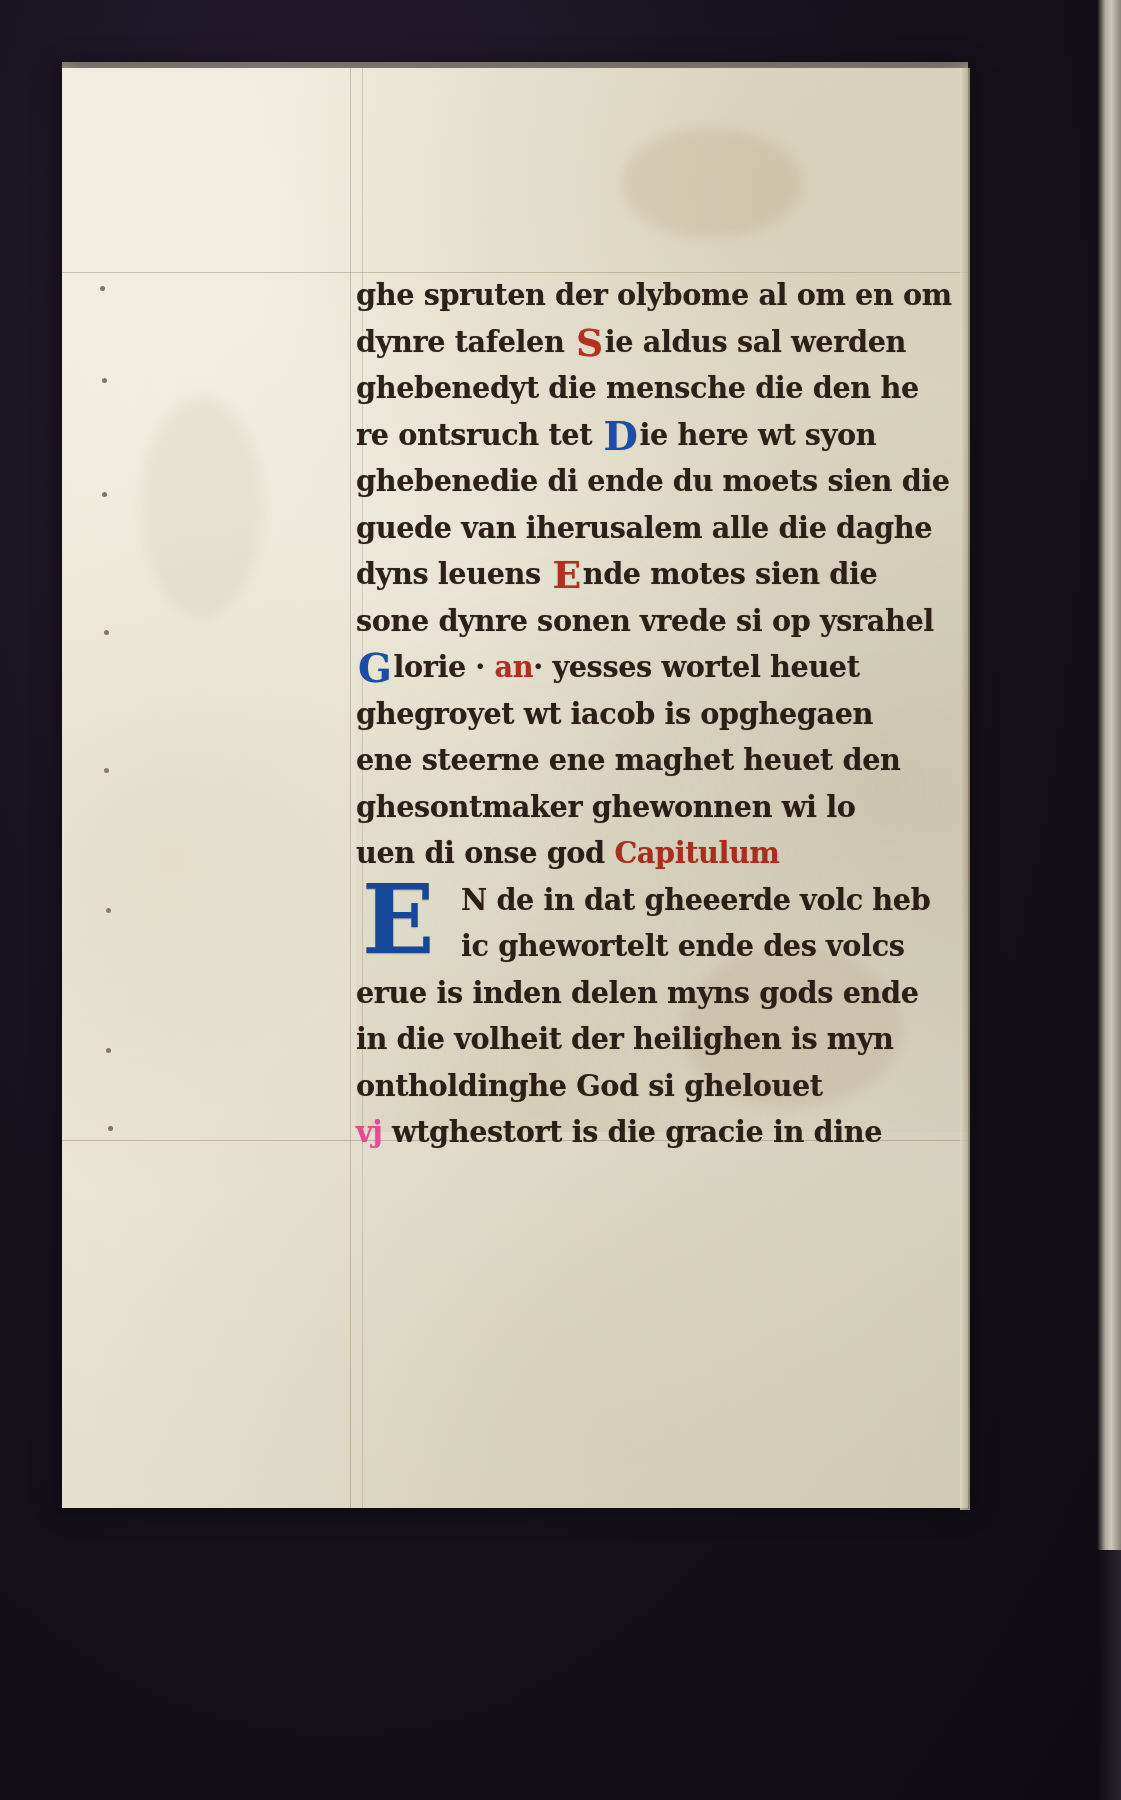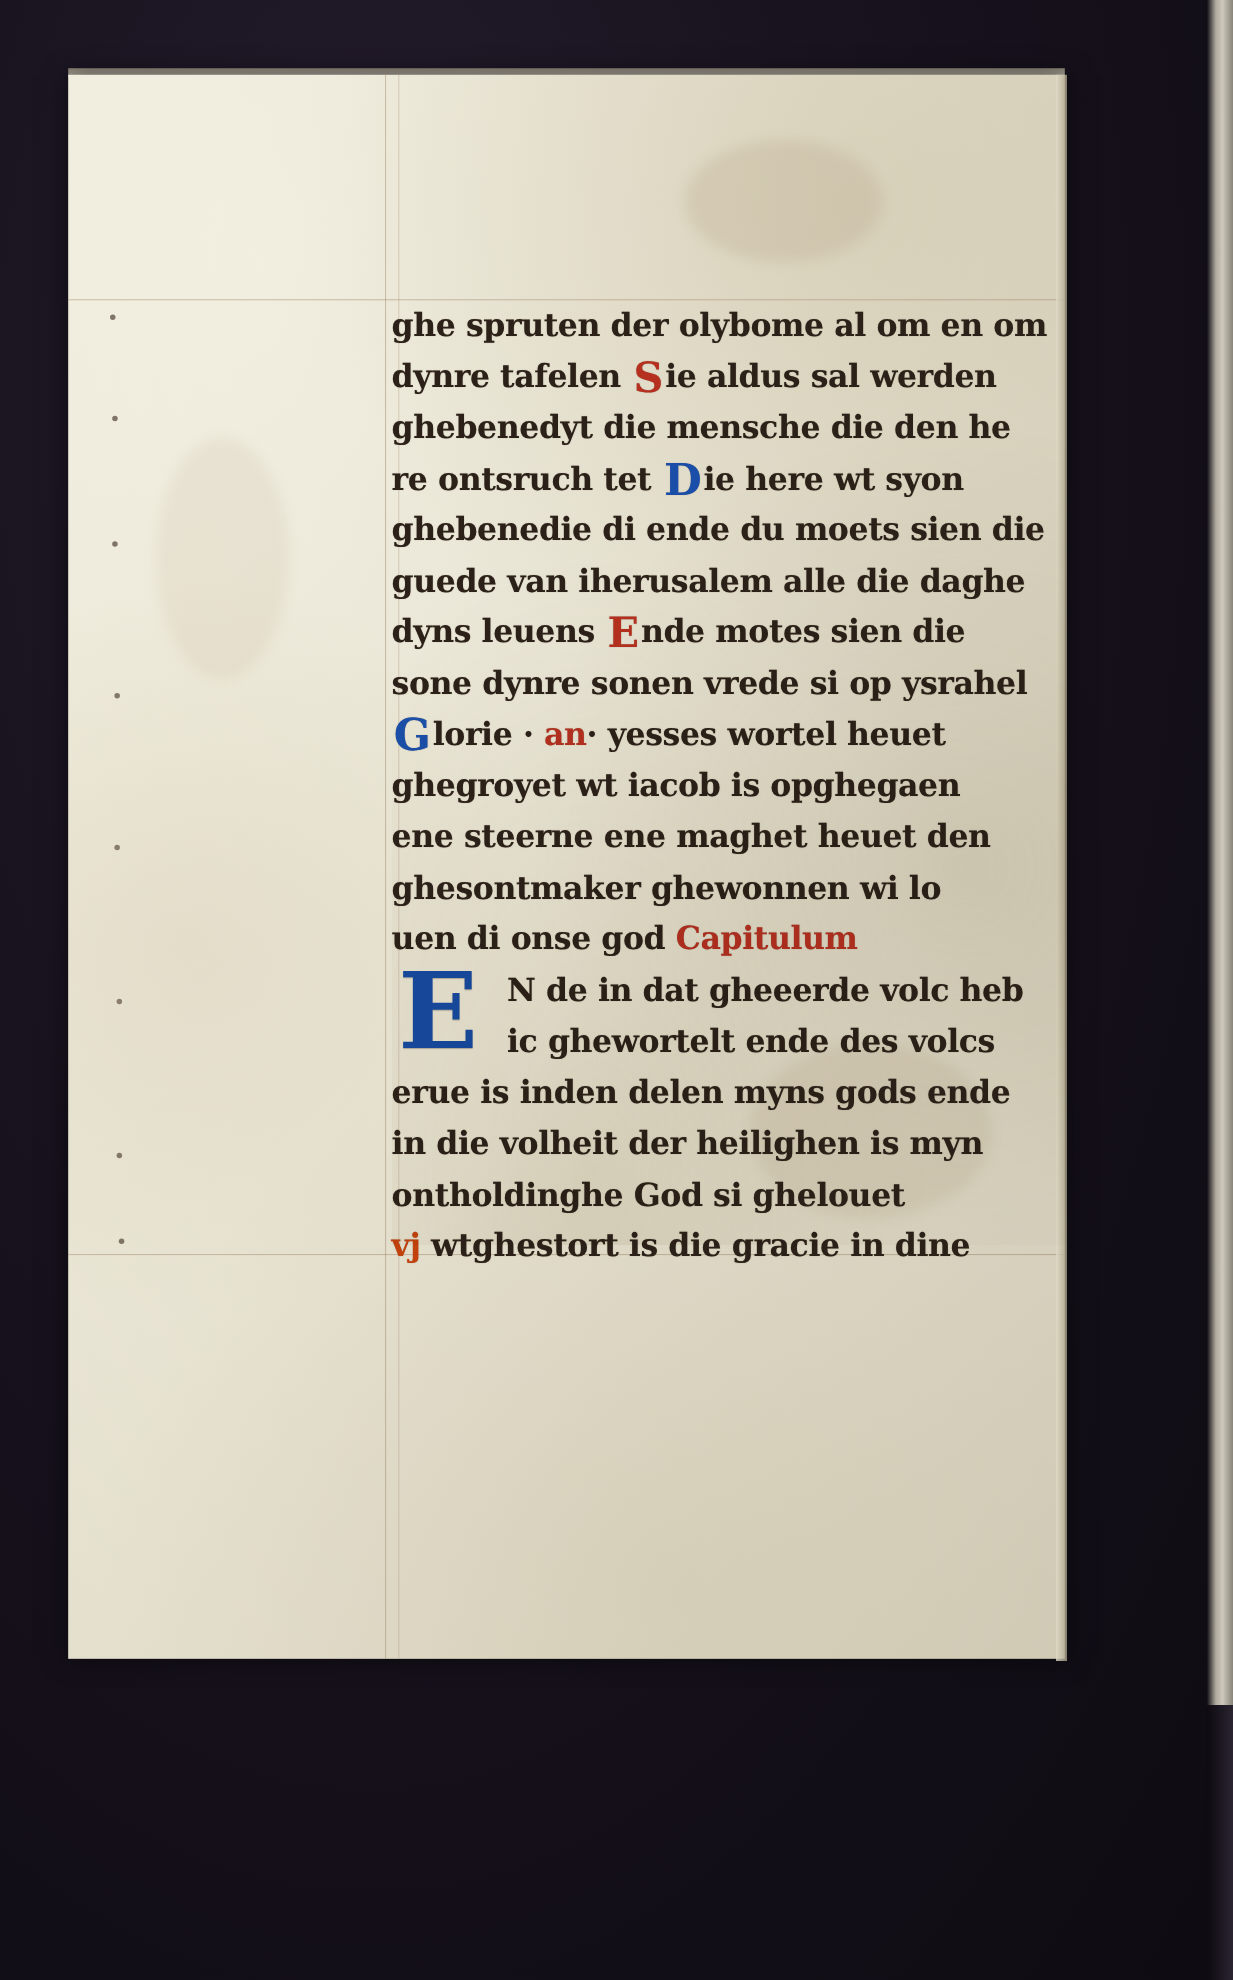--- a/index.html
+++ b/index.html
@@ -150,21 +150,21 @@
     padding-left: 106px;
   }
   .line.has-bigcap-2 {
     padding-left: 106px;
   }
   .rubric-word {
     color: #b5301f;
     font-weight: bold;
   }
   .rubric-mark {
-    color: #c2410c;
+    color: #ec4899;
     font-weight: bold;
   }
 
   
   .aging {
     position: absolute;
     inset: 0;
     pointer-events: none;
     background:
       radial-gradient(ellipse at 85% 60%, rgba(150,130,95,0.18) 0%, rgba(150,130,95,0) 55%),

